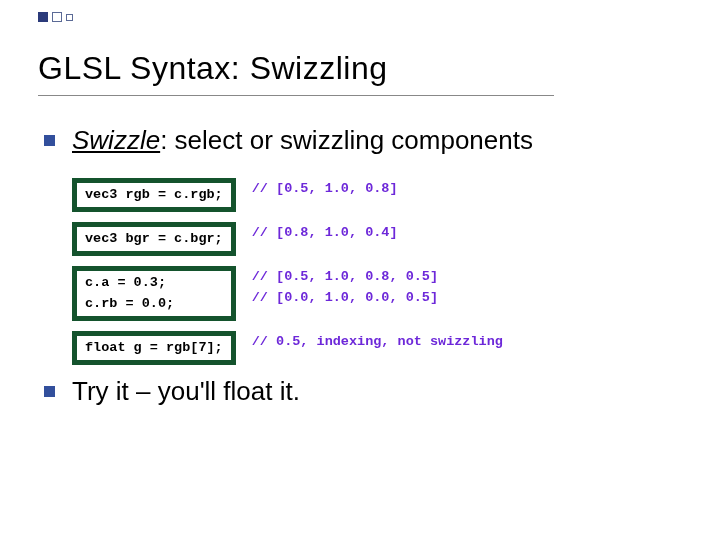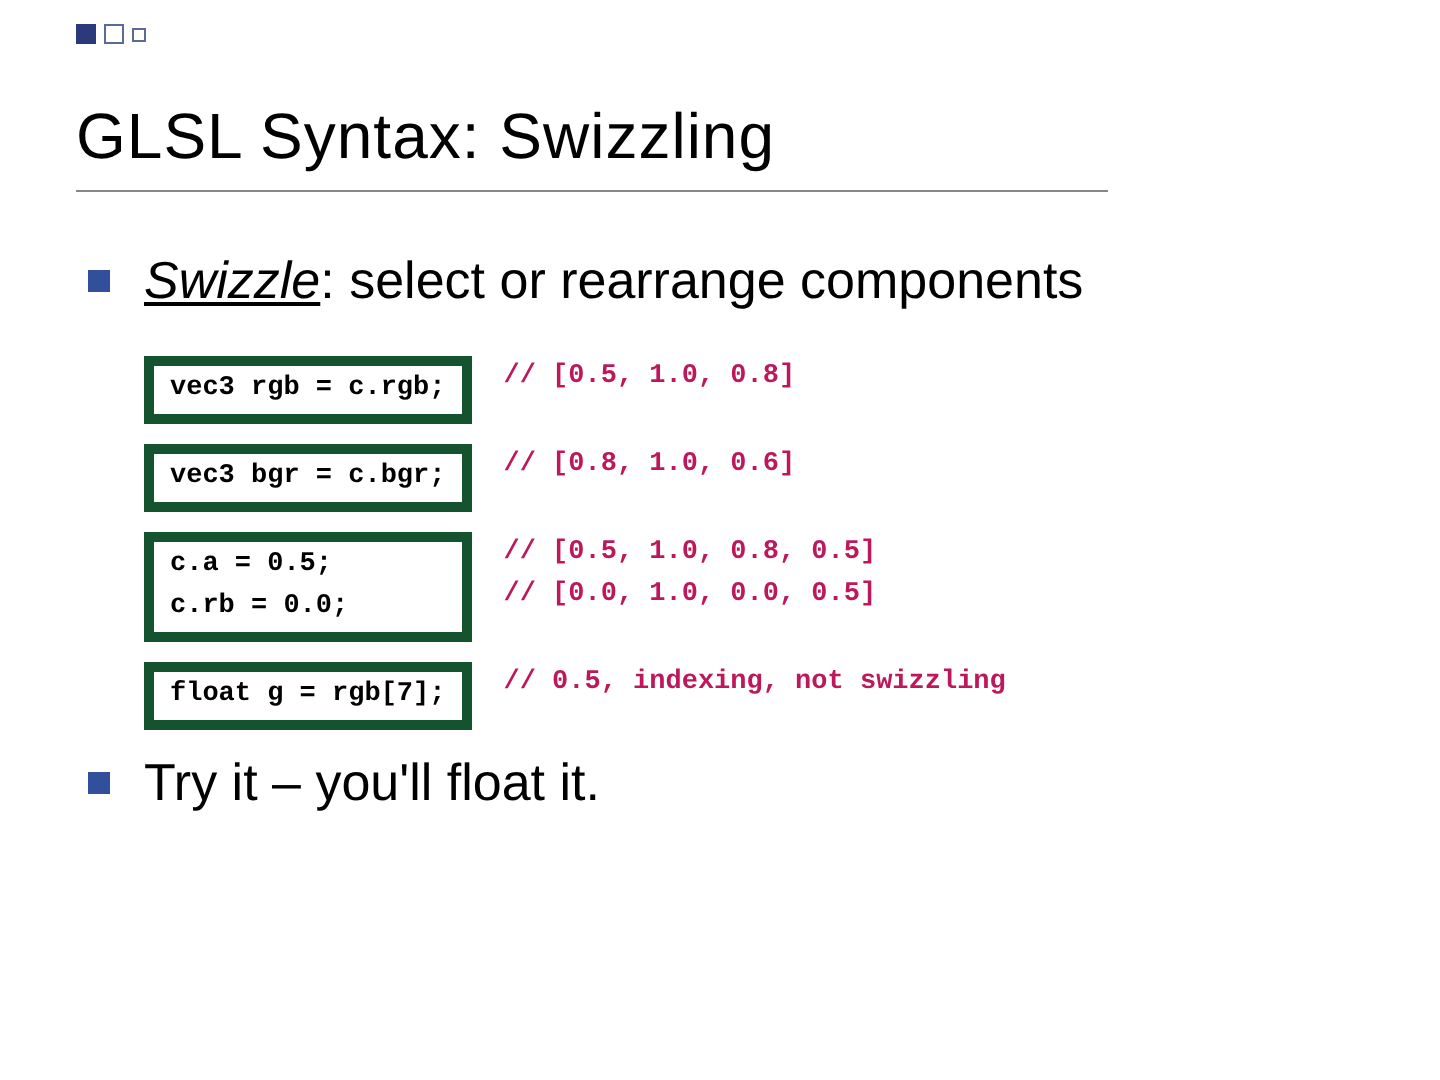--- a/index.html
+++ b/index.html
@@ -86,21 +86,21 @@
     font-weight: bold;
     white-space: pre;
     vertical-align: top;
   }
   td.boxed {
     border: 5px solid #14532d;
     padding: 2px 8px 2px 8px;
   }
   td.comment {
     padding-left: 16px;
-    color: #be185d;
+    color: #6d28d9;
   }
   .closing {
     margin-top: 14px;
   }
 </style>
 </head>
 <body>
 
 <div class="slide">
 
@@ -108,38 +108,38 @@
     <span class="deco-sq filled"></span>
     <span class="deco-sq"></span>
     <span class="deco-sq small"></span>
   </div>
 
   <h1 class="title">GLSL Syntax:  Swizzling</h1>
   <hr class="rule">
 
   <ul class="bullets">
     <li>
-      <span class="italic">Swizzle</span><span>:  select or rearrange components</span>
+      <span class="italic">Swizzle</span><span>:  select or swizzling components</span>
     </li>
   </ul>
 
   <div class="code-area">
 
     <table class="codetable">
       <tbody>
           <tr>
         <td class="boxed">vec3 rgb = c.rgb;</td>
         <td class="comment">// [0.5, 1.0, 0.8]</td>
       </tr>
       <tr>
         <td class="boxed">vec3 bgr = c.bgr;</td>
-        <td class="comment">// [0.8, 1.0, 0.6]</td>
+        <td class="comment">// [0.8, 1.0, 0.4]</td>
       </tr>
       <tr>
-        <td class="boxed">c.a = 0.5;
+        <td class="boxed">c.a = 0.3;
 c.rb = 0.0;</td>
         <td class="comment">// [0.5, 1.0, 0.8, 0.5]
 // [0.0, 1.0, 0.0, 0.5]</td>
       </tr>
       <tr>
         <td class="boxed">float g = rgb[7];</td>
         <td class="comment">// 0.5, indexing, not swizzling</td>
       </tr>
     </tbody>
       </table>

